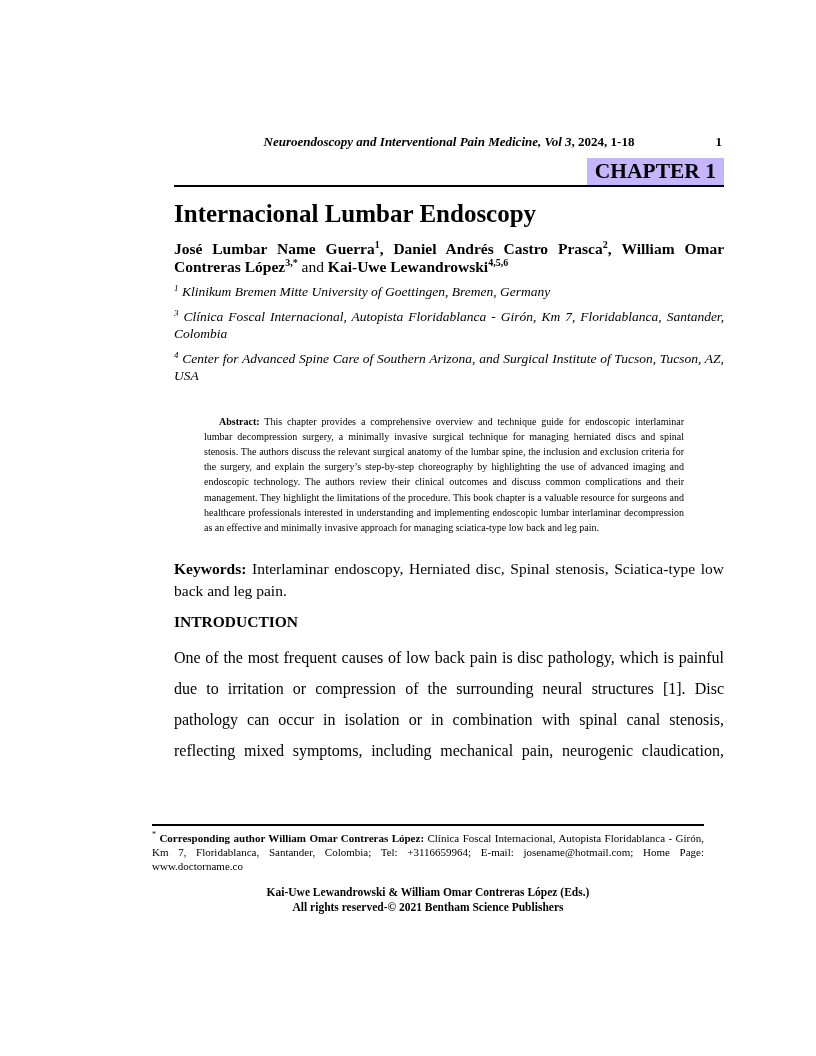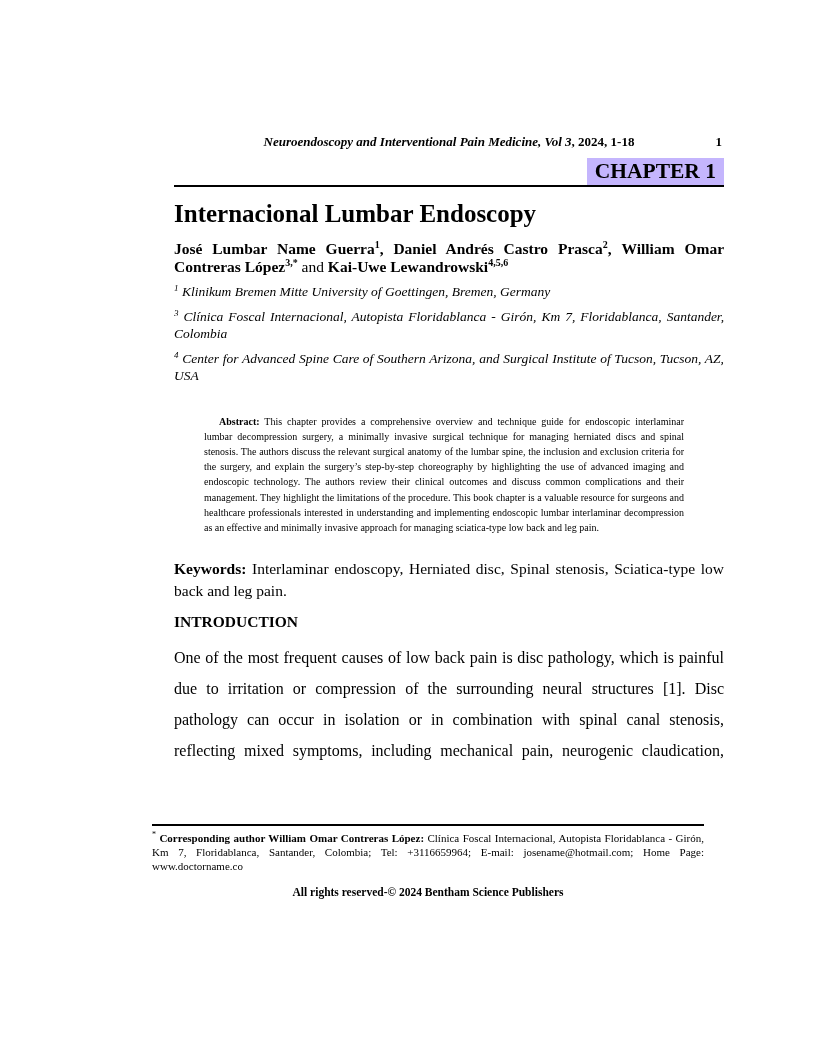--- a/index.html
+++ b/index.html
@@ -153,16 +153,17 @@
 
     <p class="body-par">One of the most frequent causes of low back pain is disc pathology, which is painful due to irritation or compression of the surrounding neural structures [1]. Disc pathology can occur in isolation or in combination with spinal canal stenosis, reflecting mixed symptoms, including mechanical pain, neurogenic claudication,</p>
 
   </div>
 
   <div class="footer-area">
     <div class="footnote">
       <sup>*</sup> <b>Corresponding author William Omar Contreras López:</b> <span>Clínica Foscal Internacional, Autopista Floridablanca - Girón, Km 7, Floridablanca, Santander, Colombia; Tel: +3116659964; E-mail: josename@hotmail.com; Home Page: www.doctorname.co</span>
     </div>
     <div class="publisher">
-      <p>All rights reserved-© 2024 Bentham Science Publishers</p>
+      <p>Kai-Uwe Lewandrowski &amp; William Omar Contreras López (Eds.)</p>
+      <p>All rights reserved-© 2021 Bentham Science Publishers</p>
     </div>
   </div>
 </div>
 
 </body></html>

